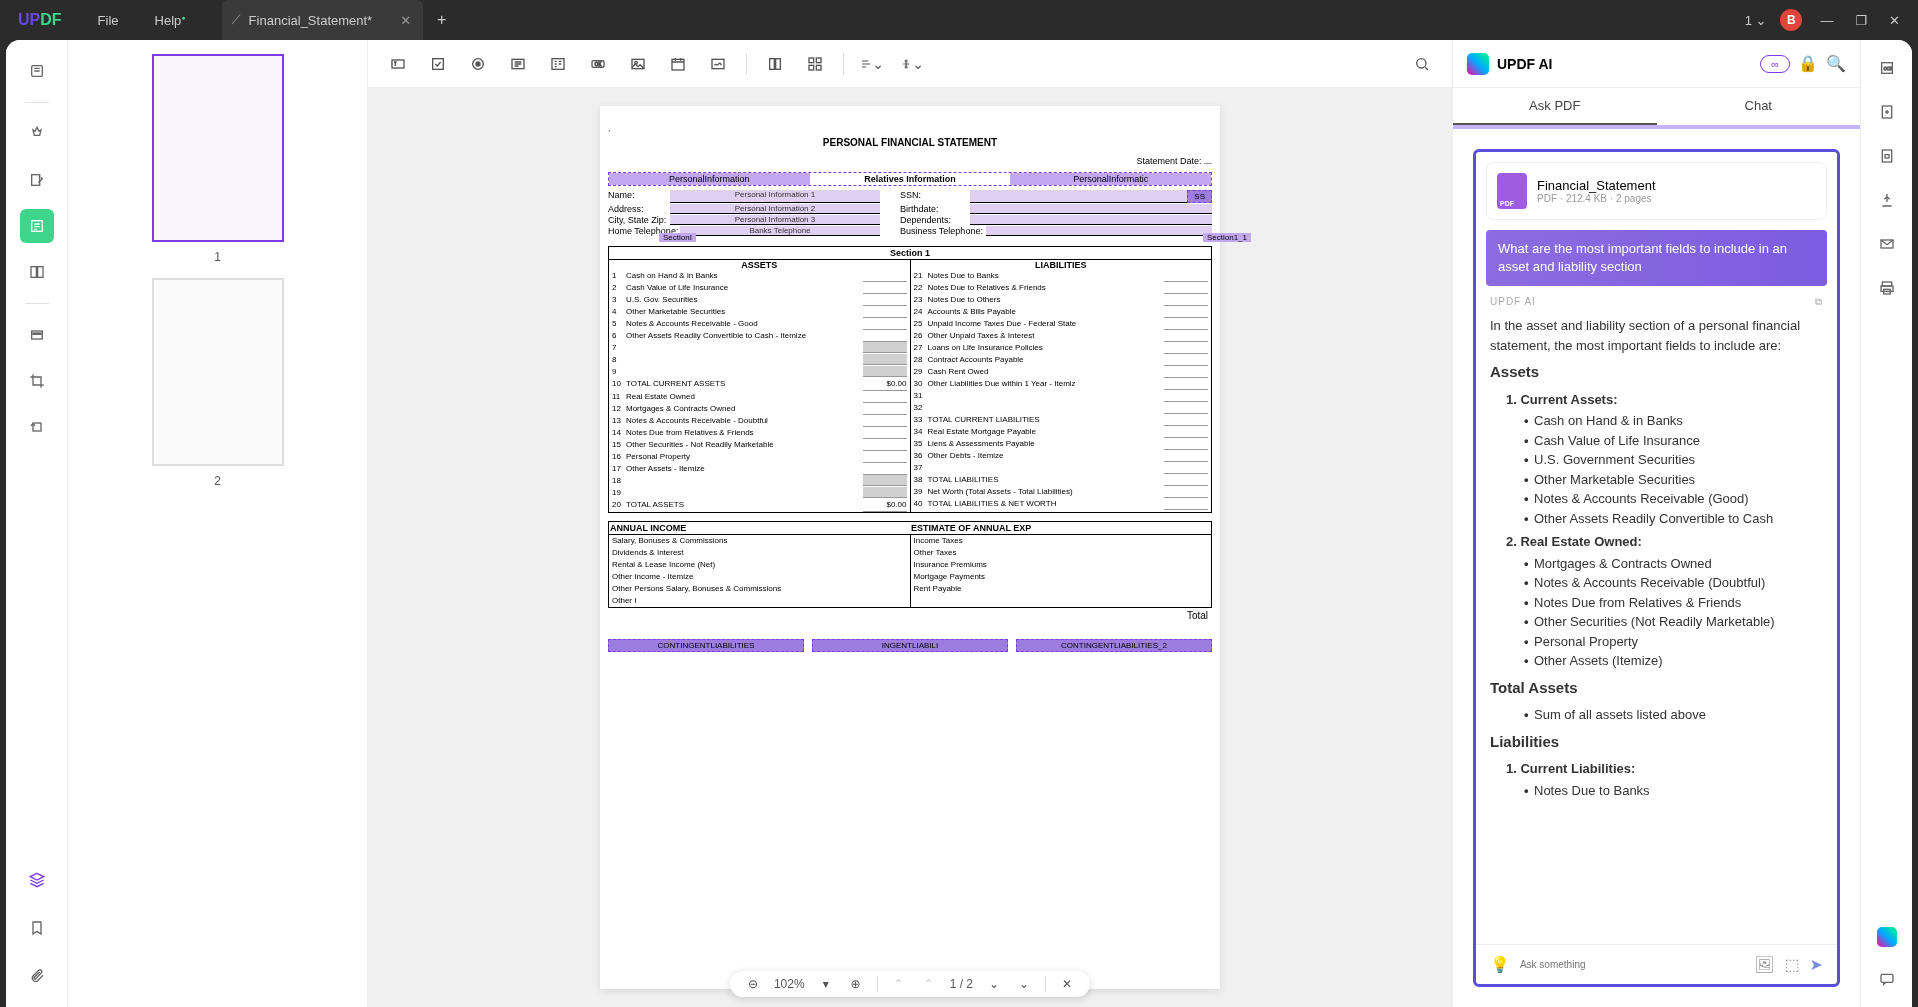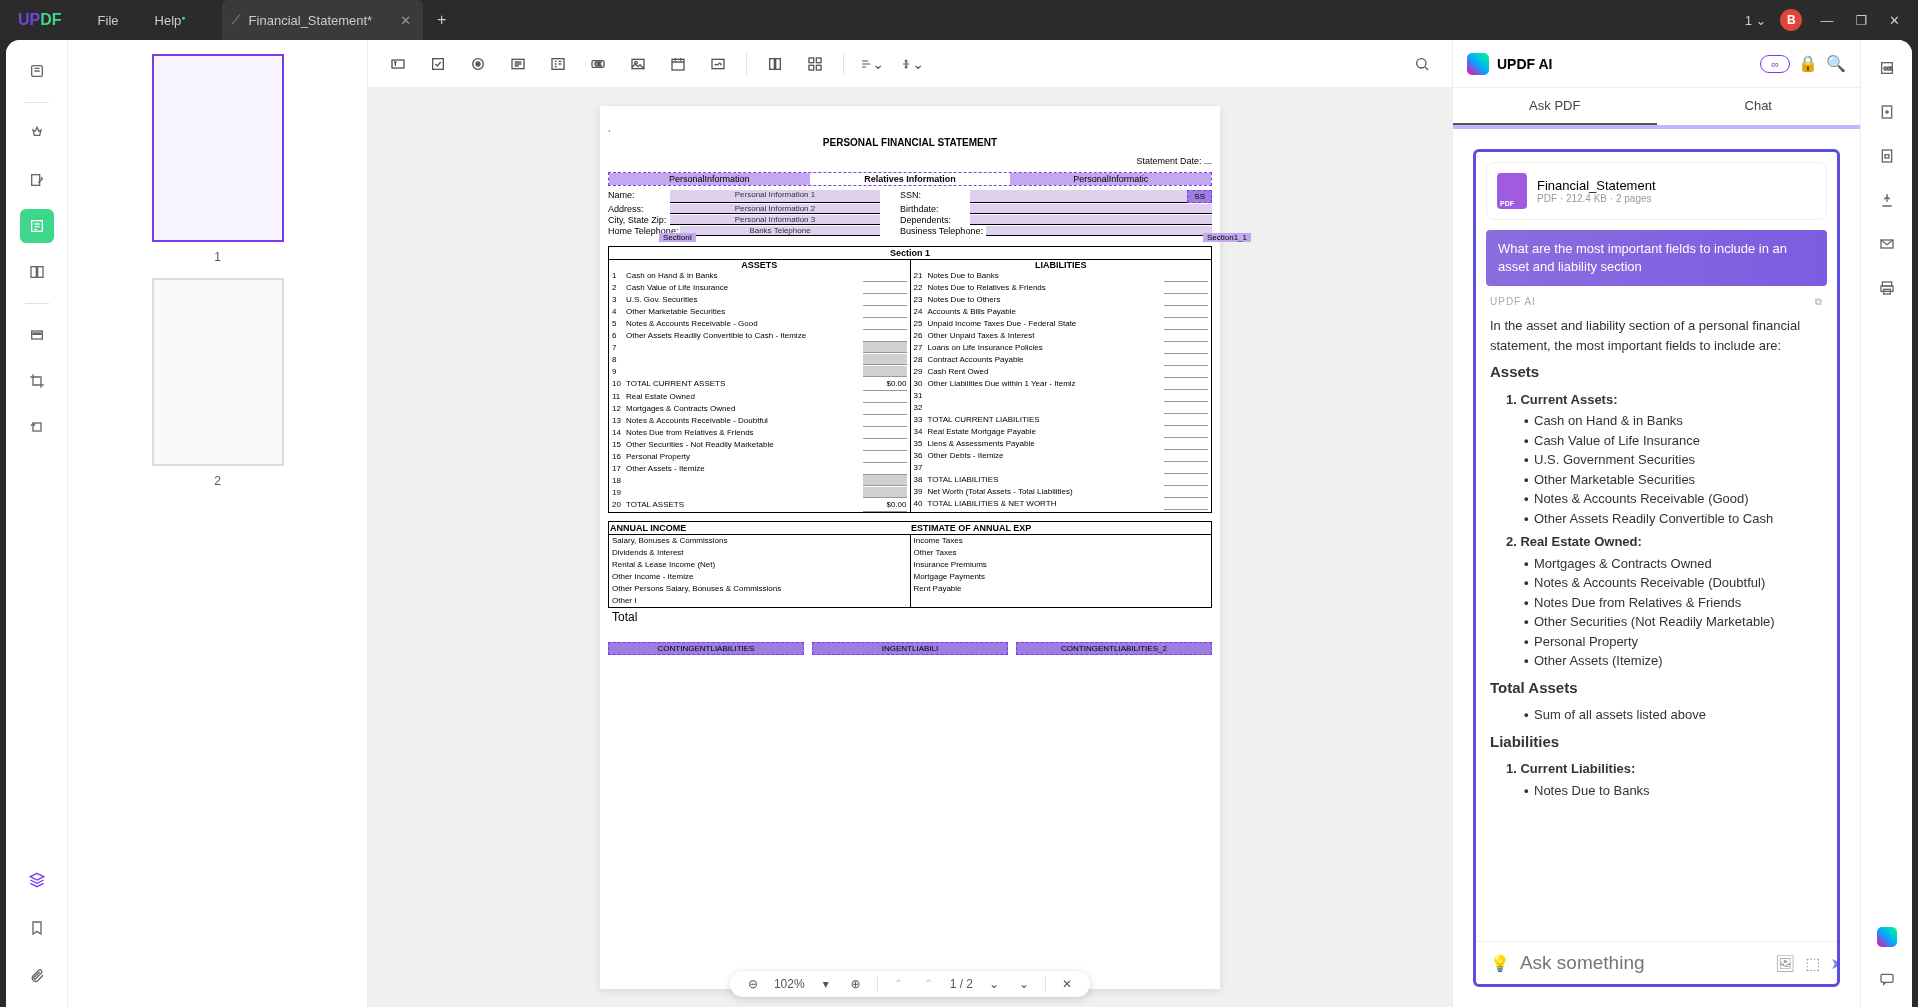--- a/index.html
+++ b/index.html
@@ -79,21 +79,21 @@
 .file-name{font-size:13px;font-weight:500}
 .file-meta{font-size:10px;color:#999}
 .question-box{background:linear-gradient(90deg,#8b6de0,#7c5ce0);color:#fff;margin:0 10px 10px;padding:10px 12px;border-radius:4px;font-size:13px;line-height:1.4}
 .resp-label{font-size:10px;color:#aaa;padding:0 14px;letter-spacing:1px;display:flex;justify-content:space-between}
 .resp{padding:8px 14px;font-size:13px;color:#333;line-height:1.5;overflow:auto;flex:1}
 .resp h3{font-size:15px;font-weight:600;margin:6px 0}
 .resp .ol-item{margin:4px 0 2px 16px;font-weight:600}
 .resp .bullet{margin-left:44px;position:relative}
 .resp .bullet::before{content:"•";position:absolute;left:-10px;font-weight:bold}
 .ai-input{border-top:1px solid #eee;padding:10px 14px;display:flex;align-items:center;gap:10px}
-.ai-input input{flex:1;border:none;outline:none;font-size:19px;color:#0f172a}
+.ai-input input{flex:1;border:none;outline:none;font-size:10px;color:#0f172a}
 .ai-ibtn{color:#999;cursor:pointer}
 .ai-send{color:#7c8ce0}
 svg{width:16px;height:16px}
 </style>
 </head>
 <body>
 
 <div class="titlebar">
   <div class="logo"><span>UP</span><span>DF</span></div>
   <div class="menu-item">File</div>
@@ -547,21 +547,21 @@
               <div style="padding:0 3px;line-height:12px">Other I</div>
             </div>
           <div style="flex:1" id="exp-col">
               <div style="padding:0 3px;line-height:12px">Income Taxes</div>
               <div style="padding:0 3px;line-height:12px">Other Taxes</div>
               <div style="padding:0 3px;line-height:12px">Insurance Premiums</div>
               <div style="padding:0 3px;line-height:12px">Mortgage Payments</div>
               <div style="padding:0 3px;line-height:12px">Rent Payable</div>
             </div>
         </div>
-        <div style="font-size:12px;padding:2px 4px">Total</div>
+        <div style="text-align:right;font-size:10px;padding:2px 4px">Total</div>
         <div style="display:flex;font-size:8px;margin-top:16px">
           <span class="field-bar sm" style="flex:1;text-align:center">CONTINGENTLIABILITIES</span>
           <span class="field-bar sm" style="flex:1;text-align:center;margin:0 8px">INGENTLIABILI</span>
           <span class="field-bar sm" style="flex:1;text-align:center">CONTINGENTLIABILITIES_2</span>
         </div>
       </div>
     </div>
 
     <div class="zoom-bar">
       <span class="zb-btn">⊖</span>

